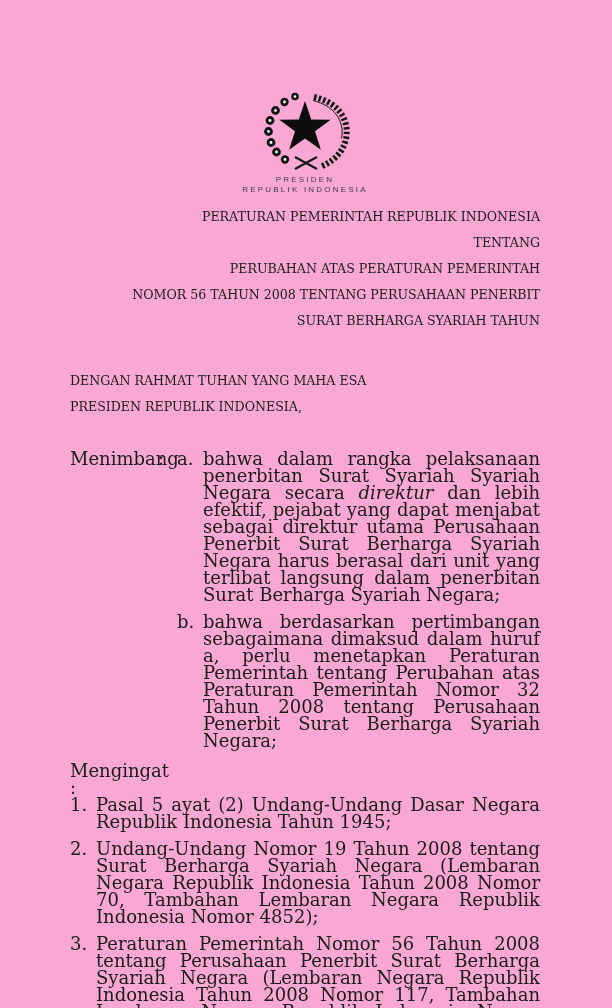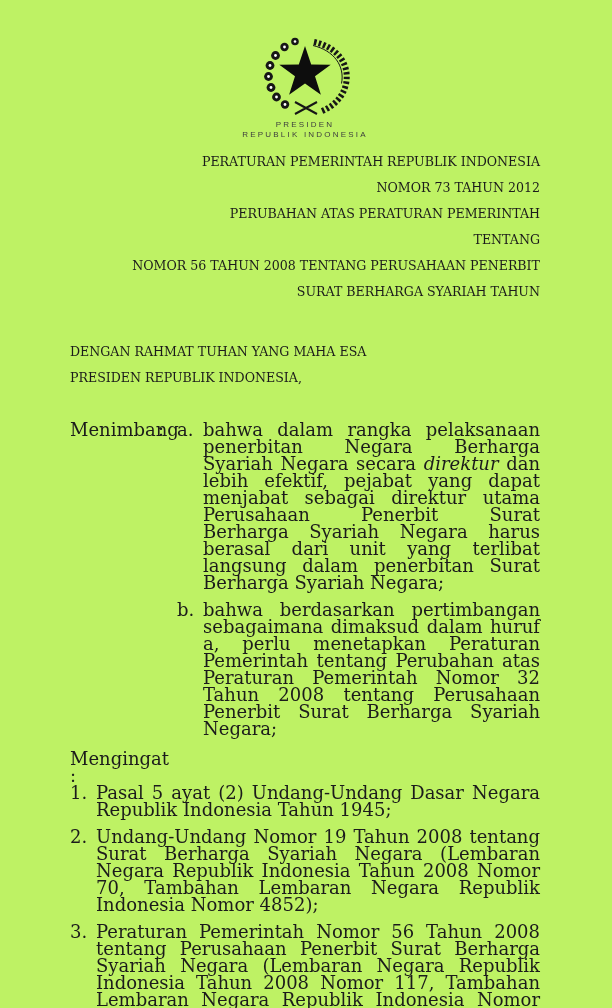--- a/index.html
+++ b/index.html
@@ -5,22 +5,22 @@
   html, body {
     margin: 0;
     padding: 0;
     background: #ffffff;
   }
   .page {
     position: relative;
     width: 612px;
     height: 1008px;
     box-sizing: border-box;
-    background: #bef264;
-    padding: 37px 72px 0 70px;
+    background: #f9a8d4;
+    padding: 92px 72px 0 70px;
     font-family: "DejaVu Serif", "Liberation Serif", serif;
     color: #1b1b1b;
     overflow: hidden;
   }
   .seal {
     text-align: center;
     height: 78px;
     line-height: 0;
   }
   .seal-caption {
@@ -113,39 +113,38 @@
     </svg>
   </div>
 
   <div class="seal-caption">
     <div>PRESIDEN</div>
     <div>REPUBLIK INDONESIA</div>
   </div>
 
   <div class="title-block">
     <div class="title-line">PERATURAN PEMERINTAH REPUBLIK INDONESIA</div>
-    <div class="title-line">NOMOR 73 TAHUN 2012</div>
+    <div class="title-line">TENTANG</div>
     <div class="title-line">PERUBAHAN ATAS PERATURAN PEMERINTAH</div>
-    <div class="title-line">TENTANG</div>
     <div class="title-line">NOMOR 56 TAHUN 2008 TENTANG PERUSAHAAN PENERBIT</div>
     <div class="title-line">SURAT BERHARGA SYARIAH TAHUN</div>
   </div>
 
   <div class="preamble">
     <div class="preamble-line">DENGAN RAHMAT TUHAN YANG MAHA ESA</div>
     <div class="preamble-line">PRESIDEN REPUBLIK INDONESIA,</div>
   </div>
 
   <section class="clause clause-considering">
     <div class="clause-label">Menimbang</div>
     <div class="clause-colon">:</div>
     <div class="clause-items">
       <div class="clause-item">
         <div class="item-marker">a.</div>
-        <div class="item-text"><span>bahwa dalam rangka pelaksanaan penerbitan Negara Berharga Syariah Negara secara </span><i>direktur</i><span> dan lebih efektif, pejabat yang dapat menjabat sebagai direktur utama Perusahaan Penerbit Surat Berharga Syariah Negara harus berasal dari unit yang terlibat langsung dalam penerbitan Surat Berharga Syariah Negara;</span></div>
+        <div class="item-text"><span>bahwa dalam rangka pelaksanaan penerbitan Surat Syariah Syariah Negara secara </span><i>direktur</i><span> dan lebih efektif, pejabat yang dapat menjabat sebagai direktur utama Perusahaan Penerbit Surat Berharga Syariah Negara harus berasal dari unit yang terlibat langsung dalam penerbitan Surat Berharga Syariah Negara;</span></div>
       </div>
       <div class="clause-item">
         <div class="item-marker">b.</div>
         <div class="item-text">bahwa berdasarkan pertimbangan sebagaimana dimaksud dalam huruf a, perlu menetapkan Peraturan Pemerintah tentang Perubahan atas Peraturan Pemerintah Nomor 32 Tahun 2008 tentang Perusahaan Penerbit Surat Berharga Syariah Negara;</div>
       </div>
     </div>
   </section>
 
   <section class="clause clause-legal-basis">
     <div class="clause-label">Mengingat</div>

